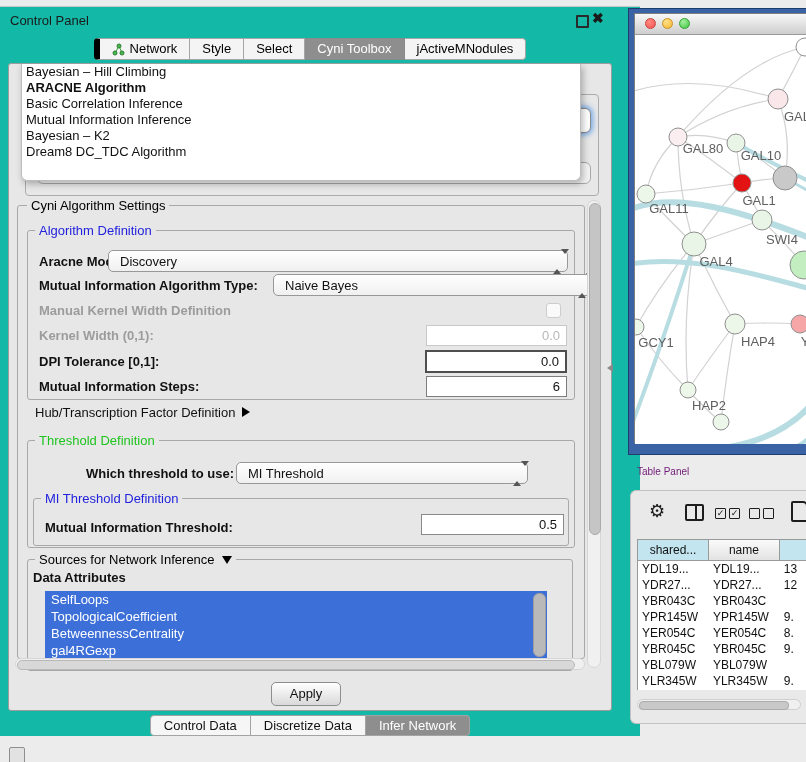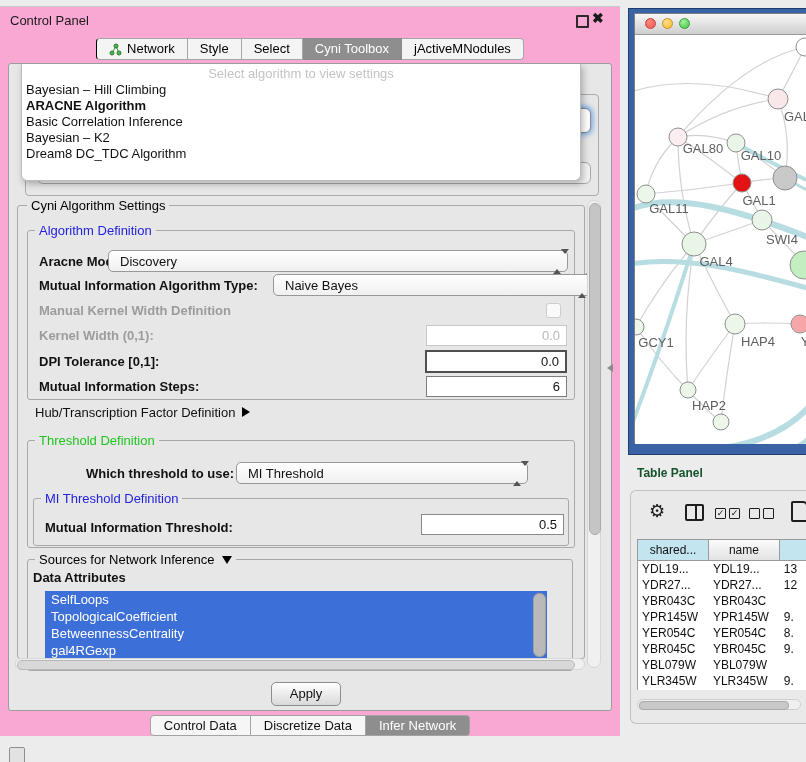--- a/index.html
+++ b/index.html
@@ -1,28 +1,28 @@
 <!DOCTYPE html>
 <html style="--sel: #3d6fd8; --g-blue: #2222dd; --g-green: #1ec41e; --tab-gray: #8e8e8e; --frame-blue: #3a63a5; --hdr-blue: #c3e5f0; --t-red: #f4534e; --t-yellow: #f6b62e; --t-green: #3ec43e;"><head>
 <meta charset="utf-8">
 <style>
   html,body{margin:0;padding:0;}
   #root{position:relative;width:806px;height:762px;background:#ececec;
         font-family:"Liberation Sans",sans-serif;overflow:hidden;color:#111;}
 
   
-  .cp-window{position:absolute;left:0;top:6px;width:620px;height:729px;background:#f9a8d4;
-             border-top:1px solid #c9c9c9;}
+  .cp-window{position:absolute;left:0;top:6px;width:620px;height:729px;background:#14b8a6;
+             border-top:1px solid #c9c9c9;padding-left:20px;}
   .cp-title{position:absolute;left:10px;top:6px;font-size:13px;color:#1a1a1a;}
   .float-icon{position:absolute;left:576px;top:8px;width:9px;height:9px;border:2px solid #2a2a2a;border-radius:1px;}
   .close-icon{position:absolute;left:592px;top:3px;font-size:14px;font-weight:bold;color:#1a1a1a;}
   .cp-tabs{position:absolute;left:0;top:31px;width:620px;display:flex;justify-content:center;}
   .cp-tab{height:20px;line-height:20px;padding:0 12px;font-size:13px;background:#f4f4f4;
           border:1px solid #a6a6a6;border-left:none;display:flex;align-items:center;gap:5px;color:#000;}
-  .cp-tab:first-child{border-left:1px solid #000000;border-radius:4px 0 0 4px;}
+  .cp-tab:first-child{border-left:6px solid #000000;border-radius:4px 0 0 4px;}
   .cp-tab:last-child{border-radius:0 4px 4px 0;}
   .cp-tab.selected{background:var(--tab-gray,#8e8e8e);color:#fff;border-color:#8a8a8a;}
   .cp-body{position:absolute;left:8px;top:56px;width:602px;height:646px;background:#e7e7e7;
            border:1px solid #9c9c9c;border-radius:3px;overflow:hidden;}
 
   
   .bg-group{position:absolute;left:16px;top:30px;width:572px;height:100px;border:1px solid #ababab;border-radius:4px;}
   .bg-combo-focus{position:absolute;left:300px;top:44px;width:280px;height:23px;background:#fff;
                   border:1px solid #8a8a8a;border-radius:6px;box-shadow:0 0 5px 2px rgba(100,160,230,.85);}
   .bg-combo2{position:absolute;left:28px;top:98px;width:554px;height:22px;background:#f3f3f3;
@@ -72,21 +72,21 @@
 
   
   .net-frame{position:absolute;left:628px;top:8px;width:178px;height:447px;background:var(--frame-blue,#3a63a5);
              border:1px solid #1e3c6c;border-right:none;box-sizing:border-box;padding:4px 0 11px 5px;}
   .net-win{width:172px;height:430px;background:#fff;border:1px solid #7e7e7e;border-right:none;box-sizing:border-box;}
   .net-titlebar{height:20px;background:linear-gradient(#f7f7f7,#cecece);border-bottom:1px solid #9a9a9a;position:relative;}
   .tl{position:absolute;top:4px;width:11px;height:11px;border-radius:50%;box-sizing:border-box;}
   .net-canvas{position:relative;width:100%;height:409px;overflow:hidden;background:#fff;}
 
   
-  .tp-title{position:absolute;left:637px;top:466px;font-size:12px;color:#14532d;font-weight:bold;}
+  .tp-title{position:absolute;left:637px;top:466px;font-size:10px;color:#701a75;}
   .tp-panel{position:absolute;left:630px;top:490px;width:176px;height:232px;background:#e9e9e9;
             border:1px solid #c2c2c2;border-right:none;border-radius:6px 0 0 6px;}
   .gear{position:absolute;left:18px;top:9px;font-size:18px;color:#1d1d1d;}
   .pane-icon{position:absolute;left:54px;top:13px;width:15px;height:13px;border:2px solid #1d1d1d;border-radius:2px;}
   .pane-icon div{position:absolute;left:50%;top:0;width:2px;height:100%;background:#1d1d1d;}
   .cb{display:inline-block;width:9px;height:9px;border:1.5px solid #1d1d1d;border-radius:1px;font-size:9px;line-height:8px;text-align:center;vertical-align:top;}
   .cb+.cb{margin-left:3px;}
   .cb-group{position:absolute;top:17px;}
   .file-icon{position:absolute;left:160px;top:10px;width:13px;height:17px;border:2px solid #1d1d1d;border-radius:2px 5px 2px 2px;}
   .tp-table{position:absolute;left:6px;top:48px;width:170px;height:150px;background:#fff;overflow:hidden;
@@ -141,25 +141,25 @@
         </div>
       </div>
 
     <div class="cp-body">
 
       <div class="bg-group"></div>
       <div class="bg-combo-focus"></div>
       <div class="bg-combo2">gal-filtered sif default node</div>
 
       <div class="algo-pop">
-        <div class="algo-placeholder">Select algorithm to view settings</div>
         <div id="algo-list">
             <div class="algo-item">Bayesian – Hill Climbing</div>
             <div class="algo-item bold">ARACNE Algorithm</div>
             <div class="algo-item">Basic Correlation Inference</div>
+            <div class="algo-item">Mutual Information Inference</div>
             <div class="algo-item">Bayesian – K2</div>
             <div class="algo-item">Dream8 DC_TDC Algorithm</div>
           </div>
       </div>
 
       <div class="group" style="left:8px;top:141px;width:566px;height:452px;"></div>
       <div class="group-label" style="left:18px;top:134px;color:#000;">Cyni Algorithm Settings</div>
 
       <div class="group" style="left:18px;top:166px;width:546px;height:168px;"></div>
       <div class="group-label" style="left:26px;top:159px;color:var(--g-blue,#2222dd);">Algorithm Definition</div>

